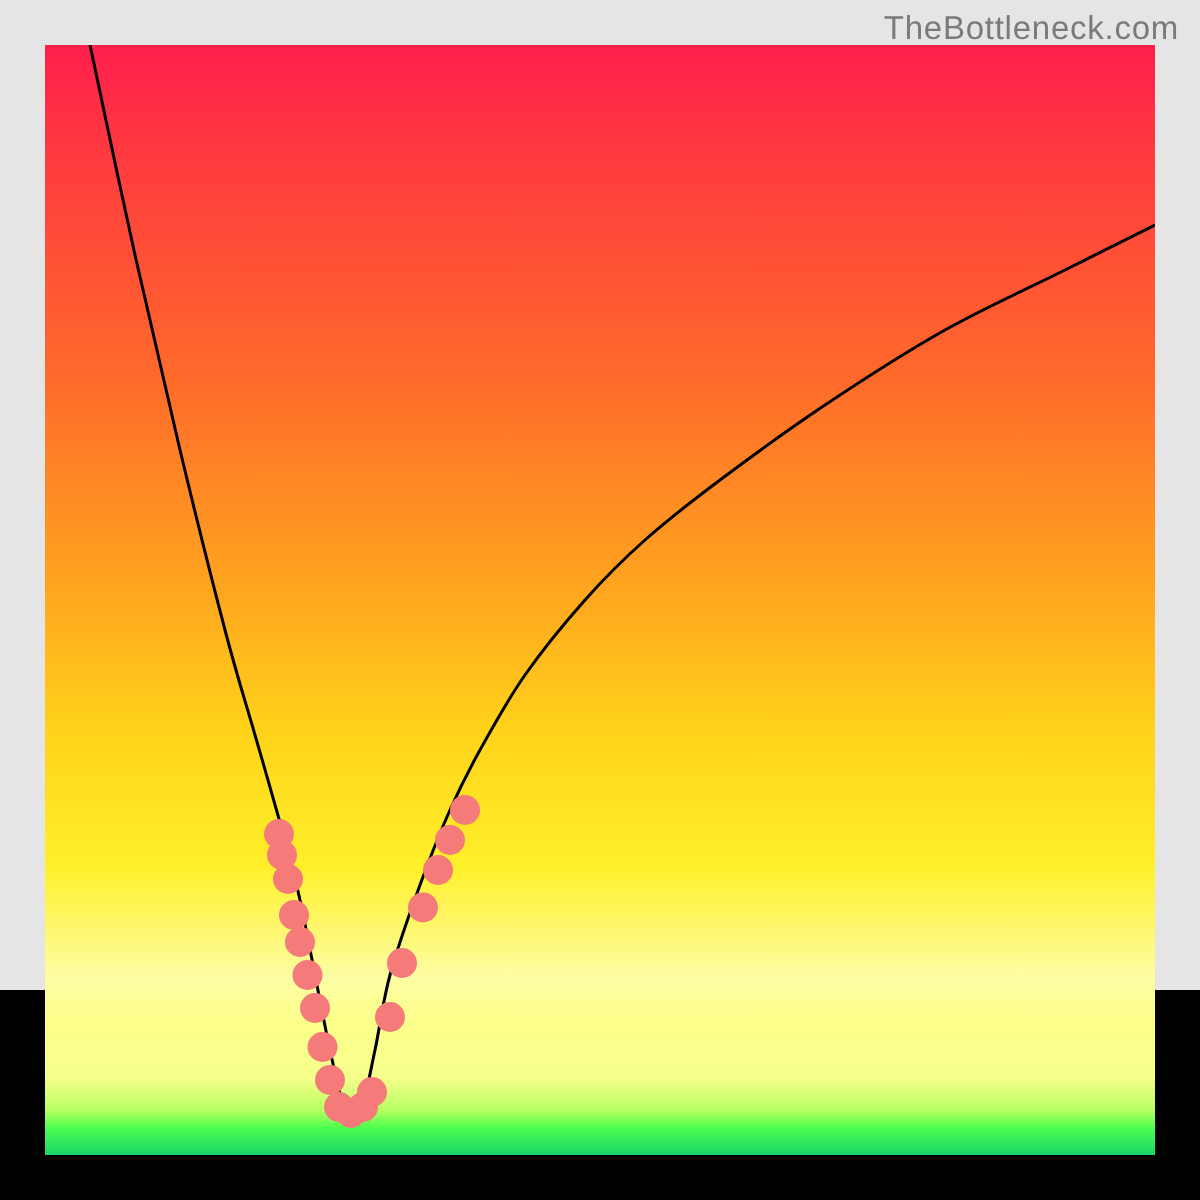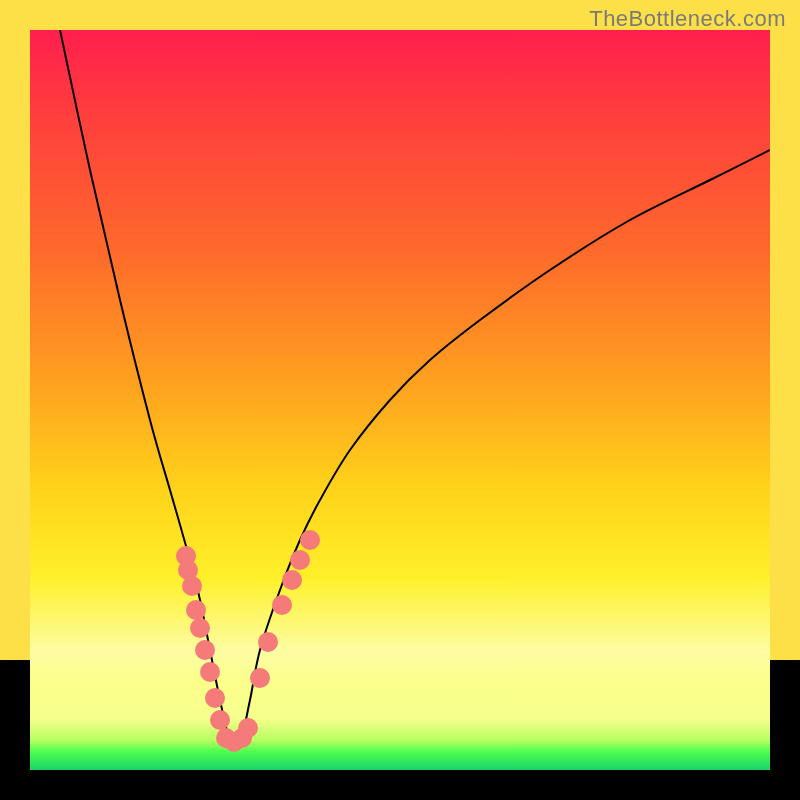--- a/index.html
+++ b/index.html
@@ -7,21 +7,21 @@
     padding: 0;
     width: 800px;
     height: 800px;
     background: #000;
     font-family: Arial, Helvetica, sans-serif;
   }
   .frame {
     position: relative;
     width: 800px;
     height: 660px;
-    background: #fde047;
+    background: #e5e5e5;
   }
   .watermark {
     position: absolute;
     top: 6px;
     right: 14px;
     color: #7a7a7a;
     font-size: 22px;
     font-weight: 500;
     letter-spacing: 0.5px;
     z-index: 5;

